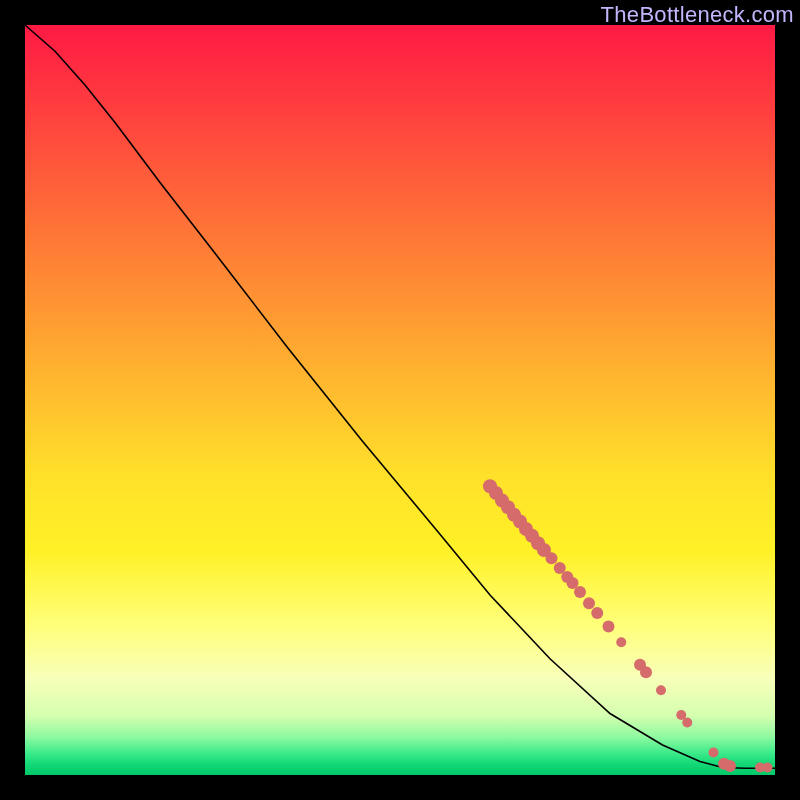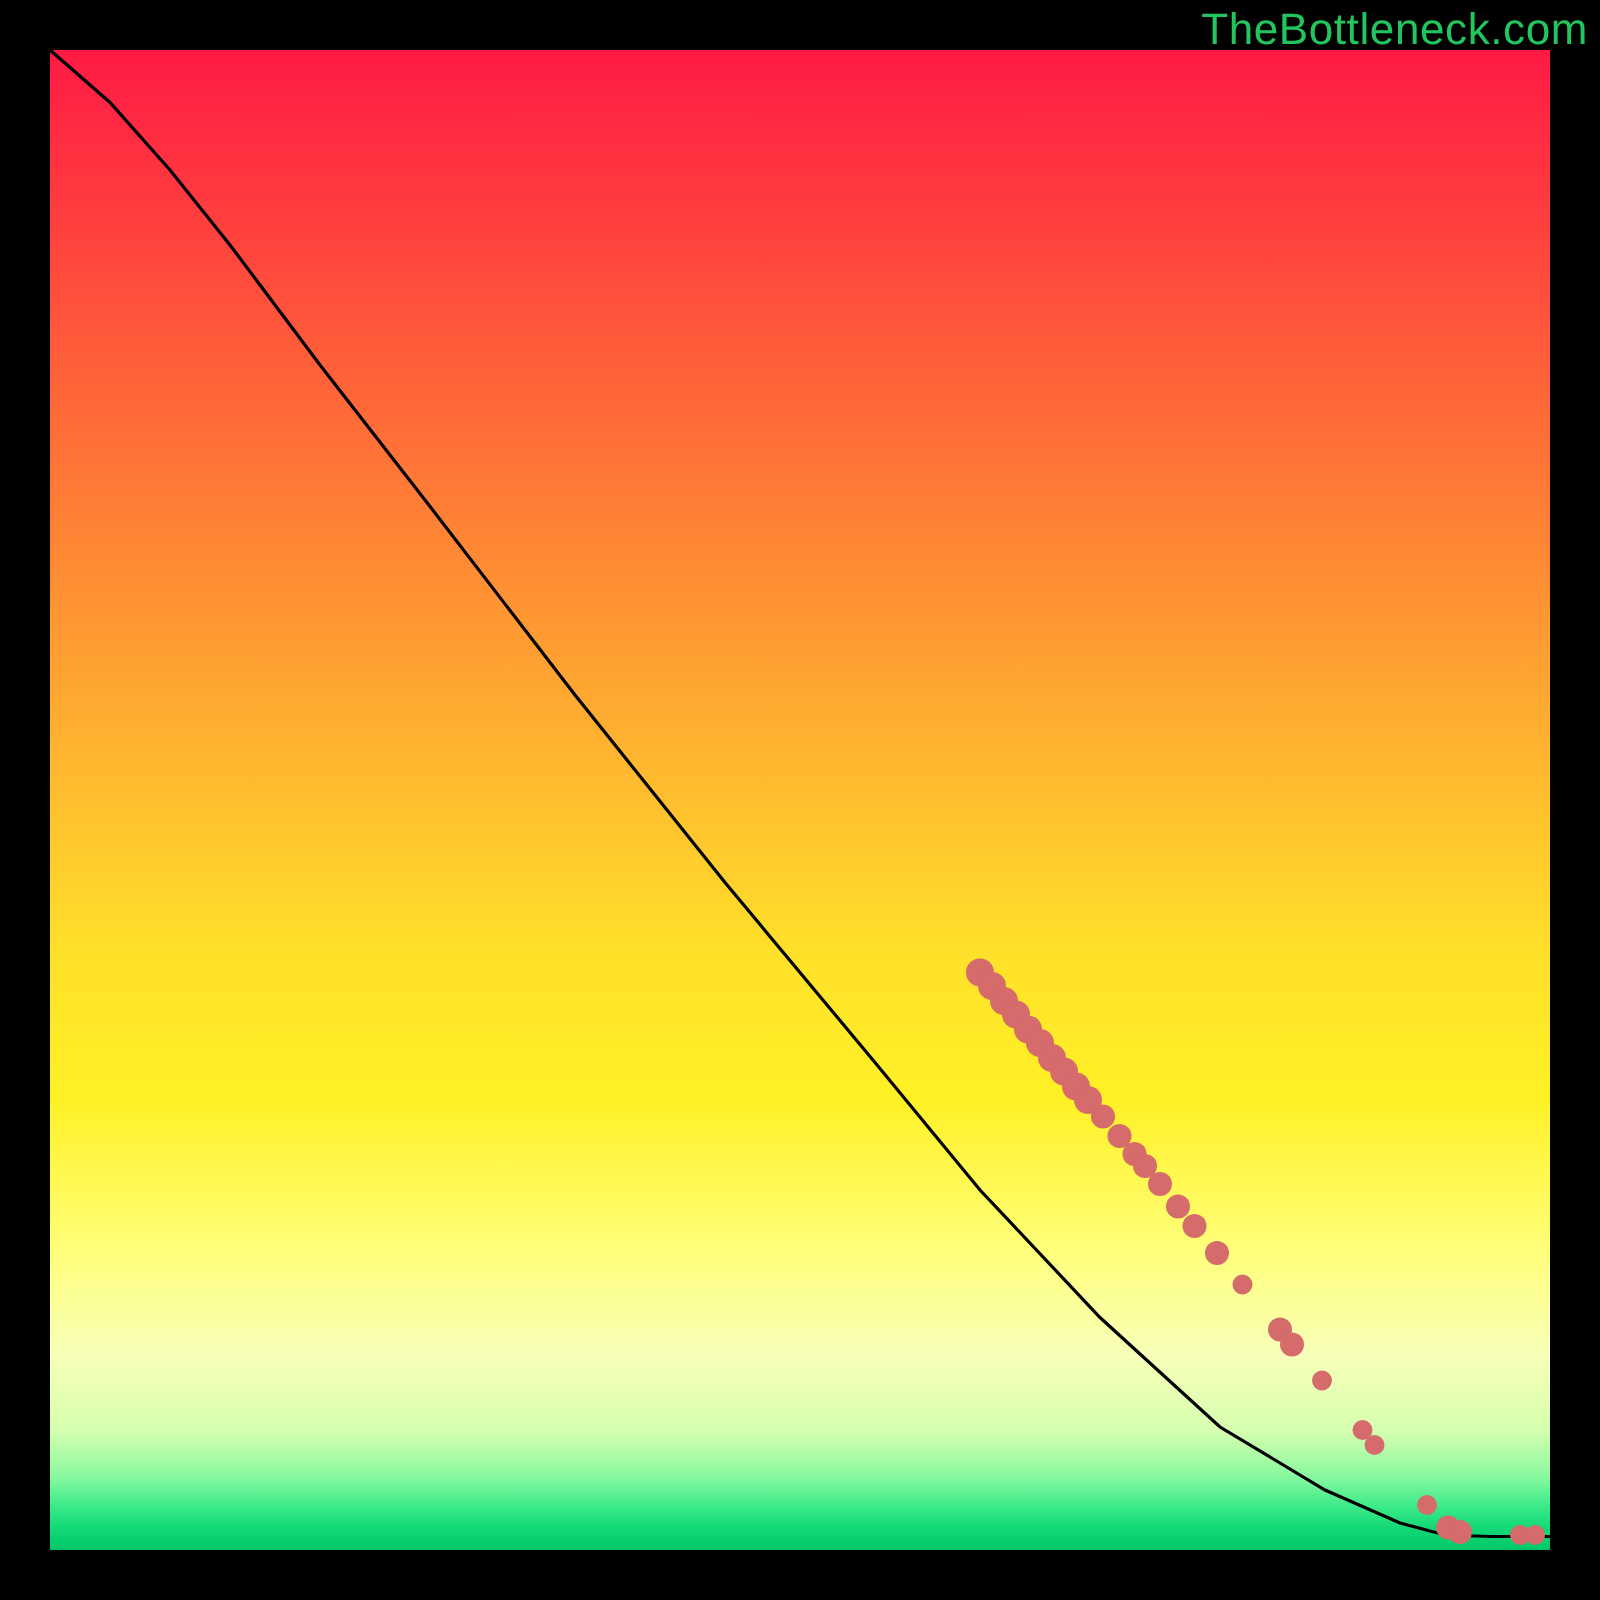--- a/index.html
+++ b/index.html
@@ -39,21 +39,21 @@
       #8cf9a0 95%,
       #3feb8a 97%,
       #14d977 98.5%,
       #00c868 100%
     );
   }
   .attrib {
     position: absolute;
     top: 2px;
     right: 6px;
-    color: #22c55e;
+    color: #c4b5fd;
     font-size: 22px;
     letter-spacing: 0.3px;
     font-weight: 400;
     user-select: none;
   }
   svg.curve {
     position: absolute;
     left: 0;
     top: 0;
     width: 750px;

